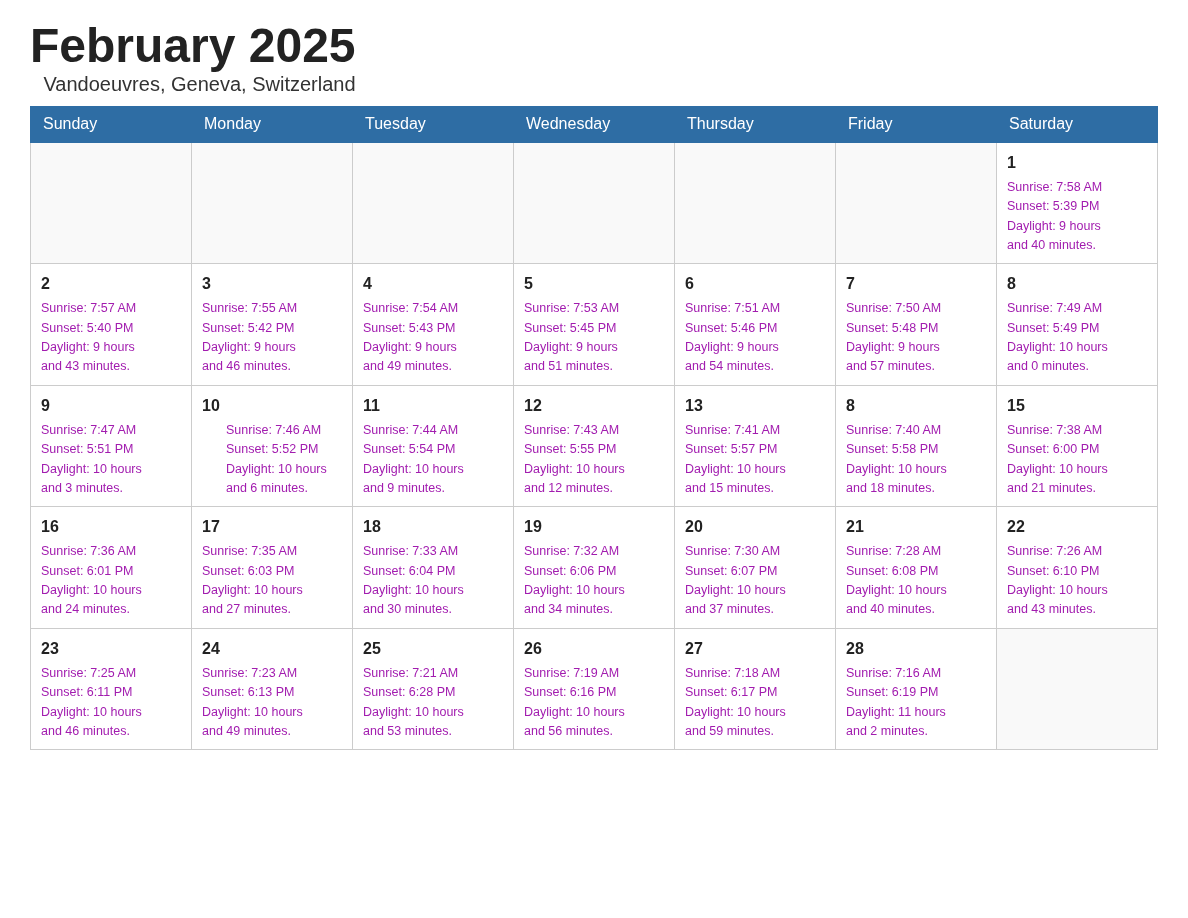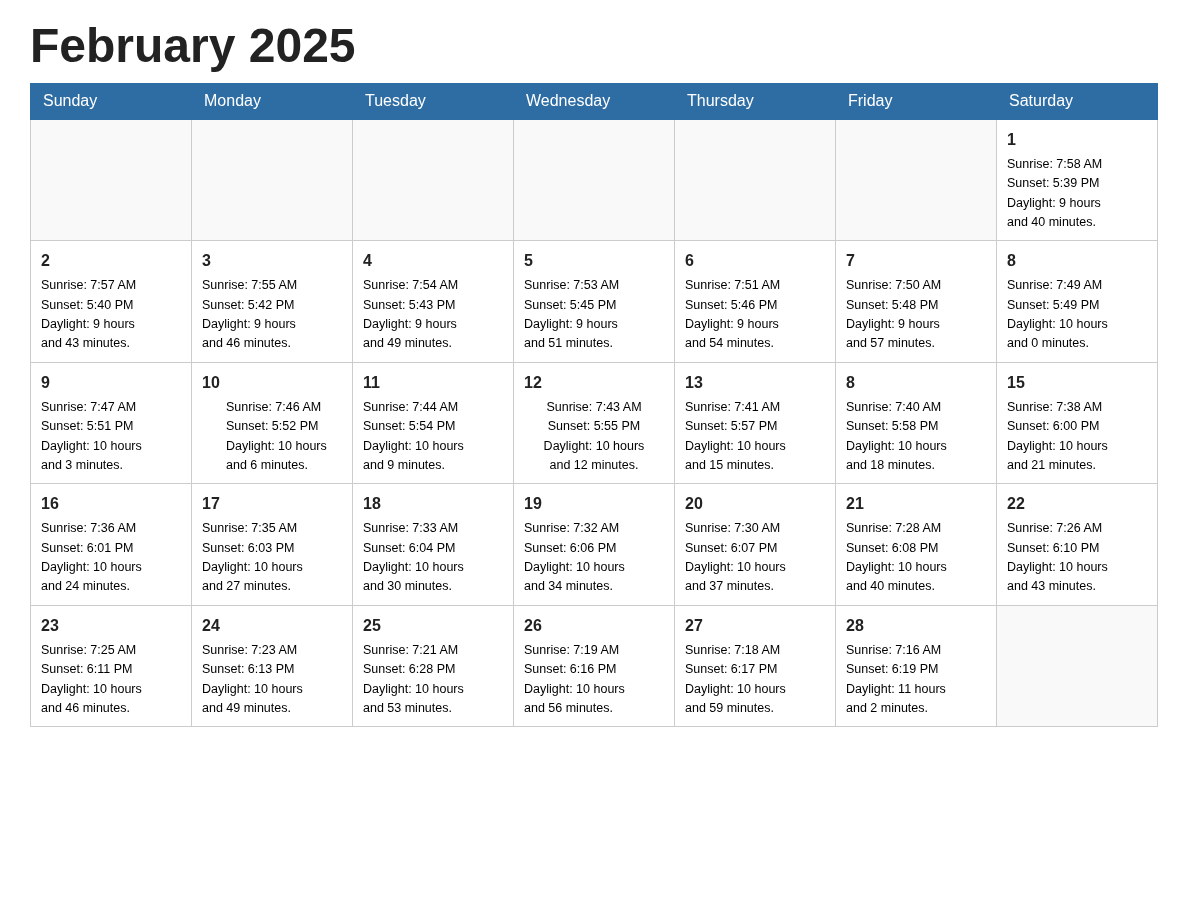--- a/index.html
+++ b/index.html
@@ -84,39 +84,40 @@
     }
     .calendar tbody tr td .day-num {
       font-size: 16px;
       font-weight: bold;
       color: #222;
       display: block;
       margin-bottom: 3px;
     }
     .calendar tbody tr td .day-info {
       font-size: 12.5px;
-      color: #000000;
+      color: #a21caf;
       line-height: 1.55;
     }
     .calendar tbody tr:first-child td {
       border-top: 2px solid #2e6da4;
     }
     .calendar tbody tr td:first-child {
       border-left: 1px solid #ccc;
     }
     .empty-cell {
       background: #f9f9f9;
     }
   </style>
 </head>
 <body>
 
 <div class="header">
   <div class="title-block">
     <h1>February 2025</h1>
+    <div class="subtitle">Vandoeuvres, Geneva, Switzerland</div>
   </div>
 </div>
 
 <table class="calendar">
   <thead>
     <tr>
       <th>Sunday</th>
       <th>Monday</th>
       <th>Tuesday</th>
       <th>Wednesday</th>
@@ -209,21 +210,21 @@
         </td>
         <td>
           <span class="day-num">11</span>
           <div class="day-info" style="white-space: pre-line;">Sunrise: 7:44 AM
 Sunset: 5:54 PM
 Daylight: 10 hours
 and 9 minutes.</div>
         </td>
         <td>
           <span class="day-num">12</span>
-          <div class="day-info" style="white-space: pre-line; text-align: center;">Sunrise: 7:43 AM
+          <div class="day-info" style="white-space: pre-line;">Sunrise: 7:43 AM
 Sunset: 5:55 PM
 Daylight: 10 hours
 and 12 minutes.</div>
         </td>
         <td>
           <span class="day-num">13</span>
           <div class="day-info" style="white-space: pre-line;">Sunrise: 7:41 AM
 Sunset: 5:57 PM
 Daylight: 10 hours
 and 15 minutes.</div>

